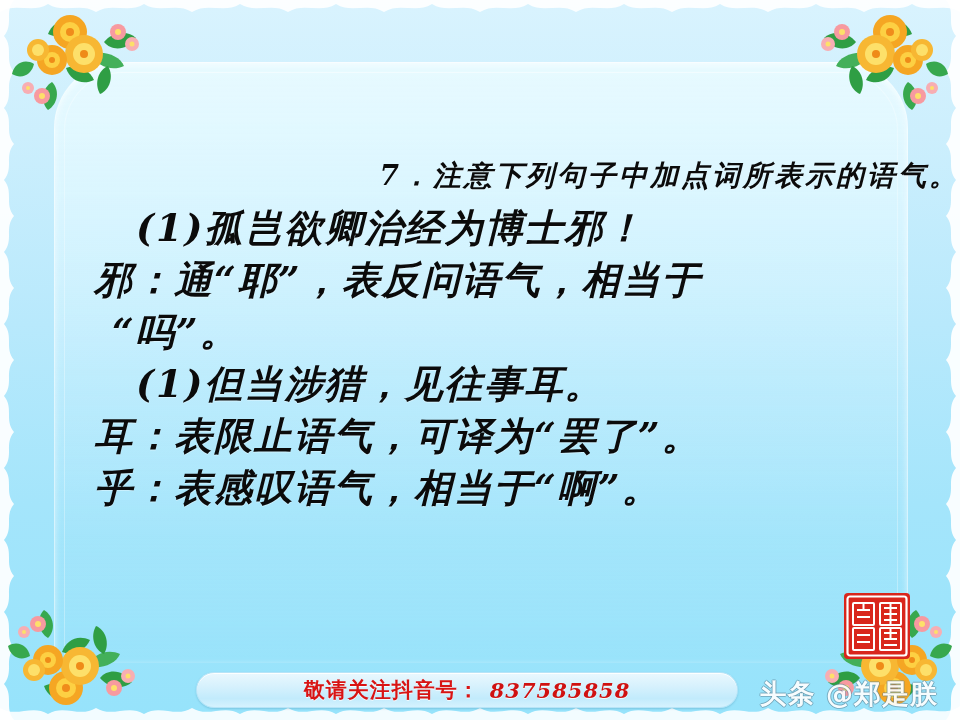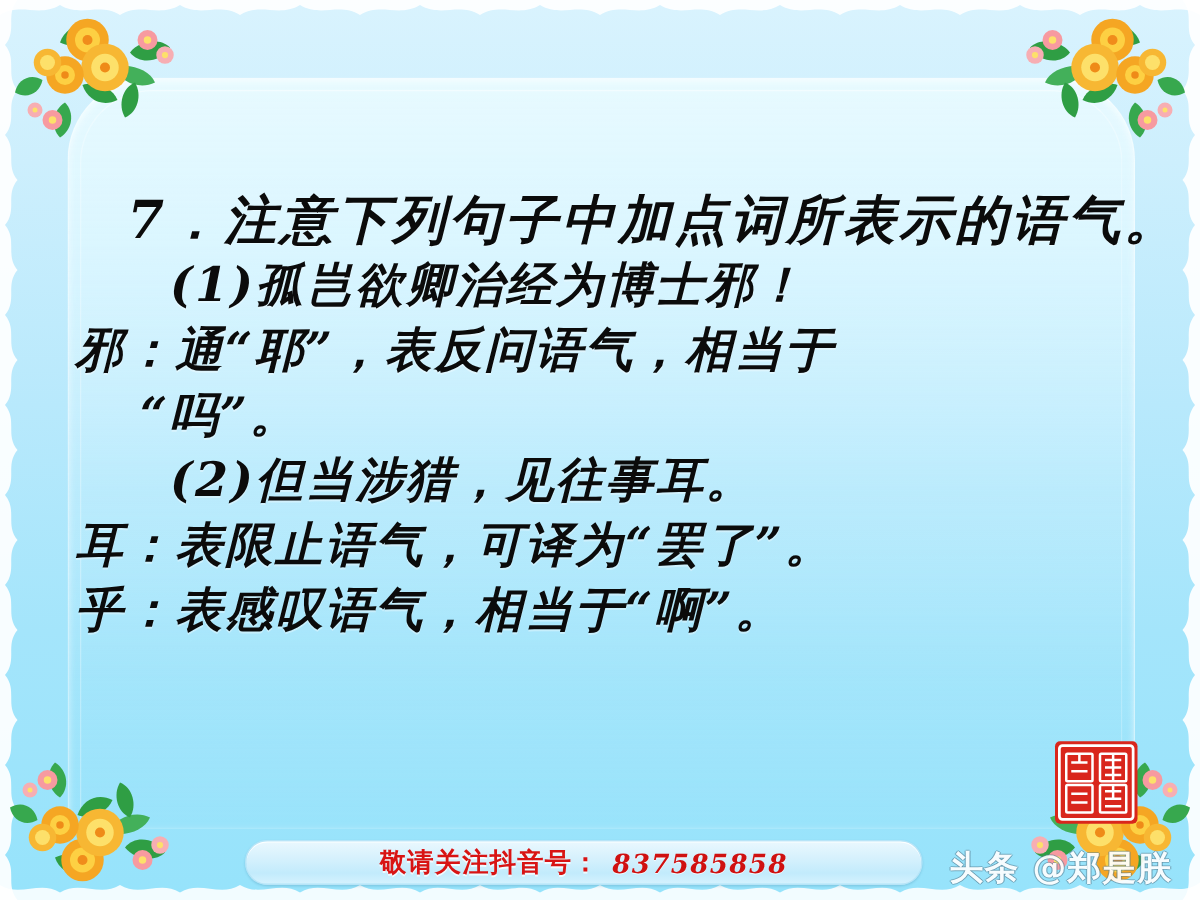--- a/index.html
+++ b/index.html
@@ -81,25 +81,26 @@
     font-style: italic;
     font-size: 38px;
     line-height: 52px;
     letter-spacing: 2px;
     white-space: nowrap;
     color: #0b0b0b;
     text-shadow: 0 1px 0 rgba(255,255,255,0.35);
   }
   .line.heading {
     padding-left: 102px;
-    font-size: 42px;
+    font-size: 28px;
     letter-spacing: 3px;
+    text-align: right;
   }
   .line.sentence { padding-left: 88px; margin-left: 48px; }
-  .line.gloss    { padding-left: 60px; }
+  .line.gloss    { padding-left: 94px; }
   .line.gloss2   { padding-left: 112px; }
 
   
   .bouquet {
     position: absolute;
     width: 150px;
     height: 120px;
     z-index: 5;
     pointer-events: none;
   }
@@ -364,21 +365,21 @@
   </svg>
 
   <div class="content">
 
     <div class="line heading">7．注意下列句子中加点词所表示的语气。</div>
 
     <div class="line sentence">(1)孤岂欲卿治经为博士邪！</div>
     <div class="line gloss">邪：通“耶”，表反问语气，相当于</div>
     <div class="line gloss2">“吗”。</div>
 
-    <div class="line sentence">(2)但当涉猎，见往事耳。</div>
+    <div class="line sentence">(1)但当涉猎，见往事耳。</div>
     <div class="line gloss">耳：表限止语气，可译为“罢了”。</div>
 
     <div class="line gloss">乎：表感叹语气，相当于“啊”。</div>
   </div>
 
   <svg class="seal" viewBox="0 0 68 68">
     <rect x="1" y="1" width="66" height="66" rx="4" fill="#d9261c"></rect>
     <rect x="4.5" y="4.5" width="59" height="59" rx="2.5" fill="none" stroke="#ffffff" stroke-width="2.2"></rect>
     <g fill="none" stroke="#ffffff" stroke-width="2">
 

